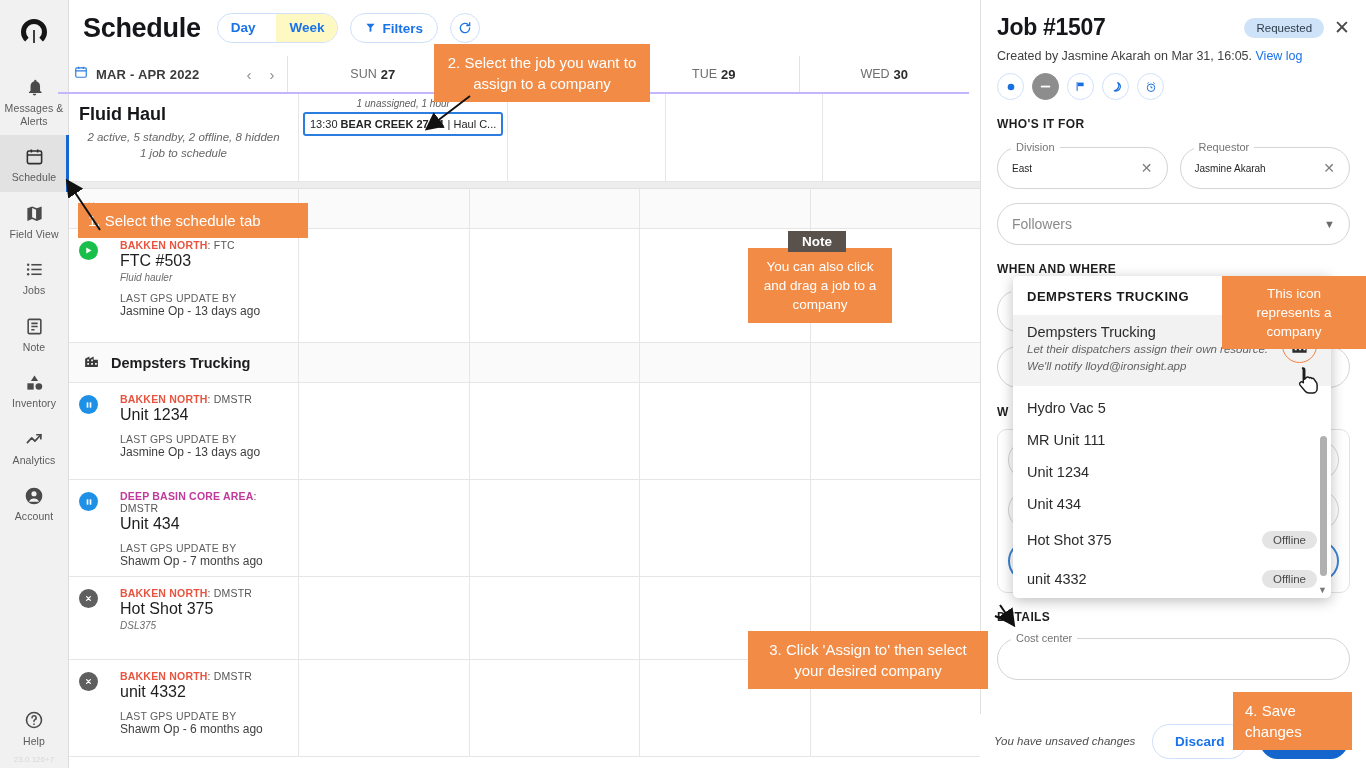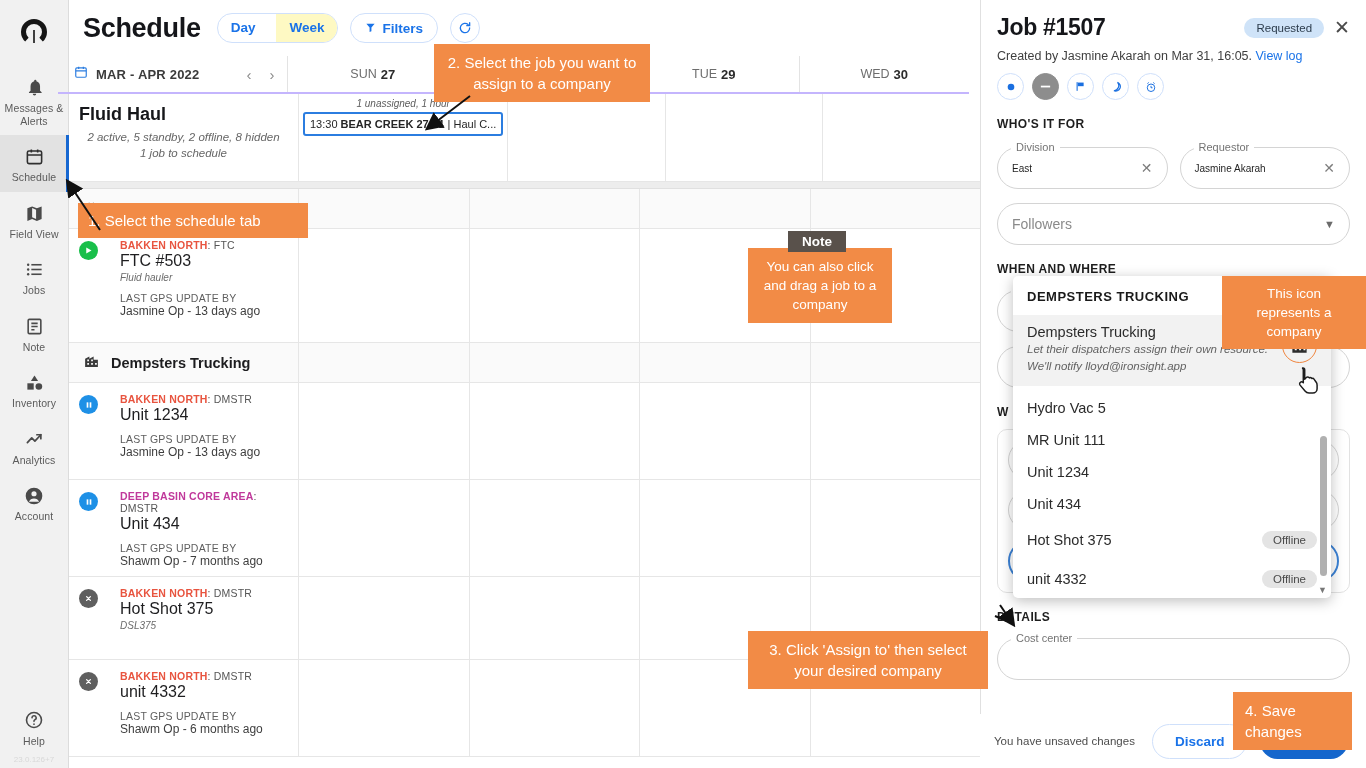--- a/index.html
+++ b/index.html
@@ -190,21 +190,21 @@
   .dd-arrow { position: absolute; right: 4px; bottom: 3px; font-size: 9px; color: #777; }
 
   .cursor-hand { position: absolute; left: 1297px; top: 366px; z-index: 60; }
 
   
   .savebar {
     position: absolute; right: 0; bottom: 0; width: 386px; height: 54px;
     background: #fff; display: flex; align-items: center; justify-content: flex-end;
     gap: 13px; padding-right: 18px; z-index: 45;
   }
-  .unsaved { font-size: 11.5px; color: #4d4d4d; margin-right: auto; margin-left: 14px; }
+  .unsaved { font-size: 11.5px; font-style: italic; color: #4d4d4d; margin-right: auto; margin-left: 14px; }
   .btn-disc {
     border: 1px solid #cfe0fb; border-radius: 20px; padding: 9px 22px; background: #fff;
     color: #1a73e8; font-size: 13.5px; font-weight: bold; cursor: pointer;
   }
   .btn-save {
     border: none; border-radius: 20px; padding: 10px 28px; background: #1566cc;
     color: #fff; font-size: 13.5px; font-weight: bold; cursor: pointer;
   }
 
   

